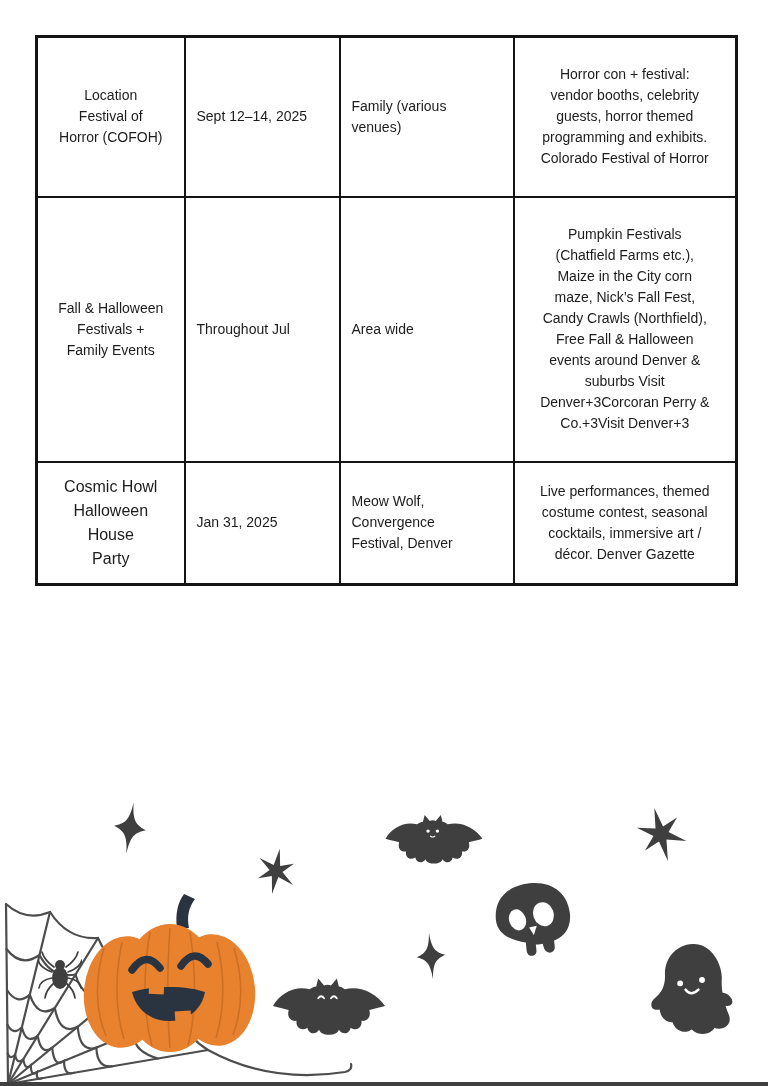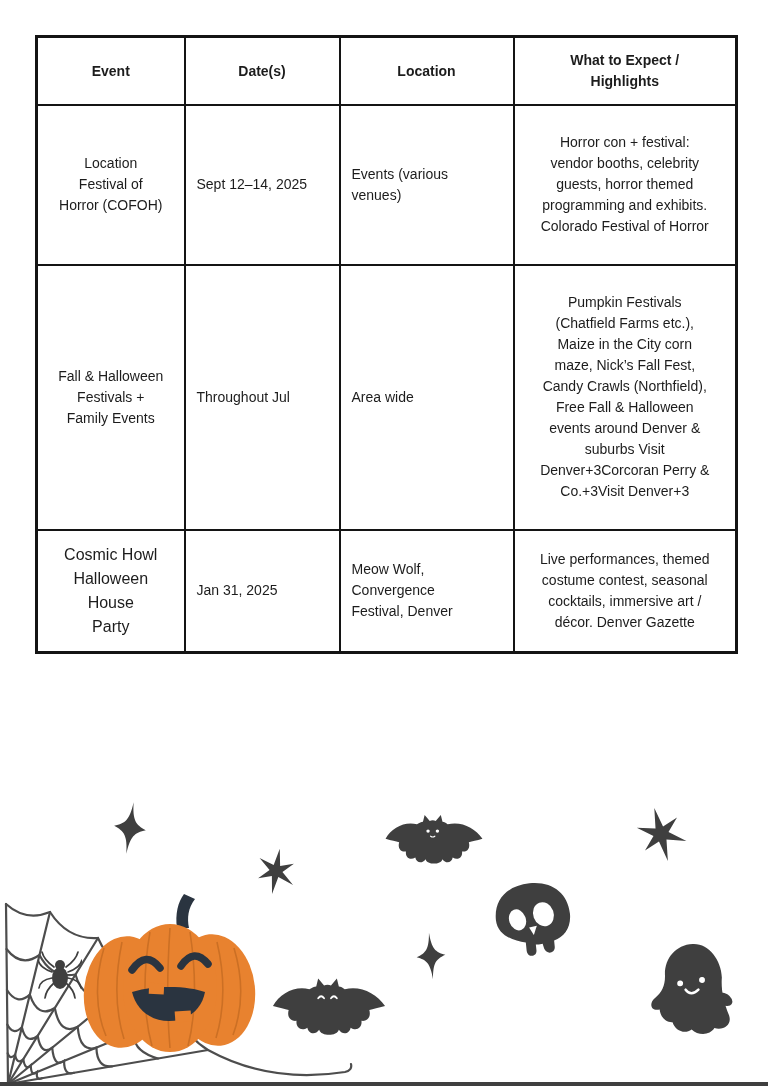--- a/index.html
+++ b/index.html
@@ -33,33 +33,26 @@
 <body>
 
 <table class="events">
   <colgroup>
     <col style="width:148px">
       <col style="width:155px">
       <col style="width:174px">
       <col style="width:223px">
   </colgroup>
   <tbody>
-      <tr style="height:68px">
-    <th>Event</th>
-    <th>Date(s)</th>
-    <th>Location</th>
-    <th>What to Expect /
-Highlights</th>
-  </tr>
   <tr style="height:160px">
     <td>Location
 Festival of
 Horror (COFOH)</td>
     <td class="left">Sept 12–14, 2025</td>
-    <td class="left">Events (various
+    <td class="left">Family (various
 venues)</td>
     <td class="high">Horror con + festival:
 vendor booths, celebrity
 guests, horror themed
 programming and exhibits.
 Colorado Festival of Horror</td>
   </tr>
   <tr style="height:265px">
     <td>Fall &amp; Halloween
 Festivals +

